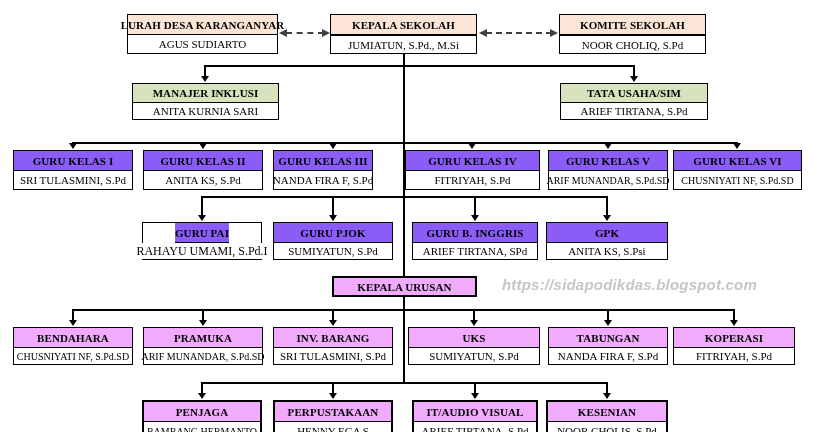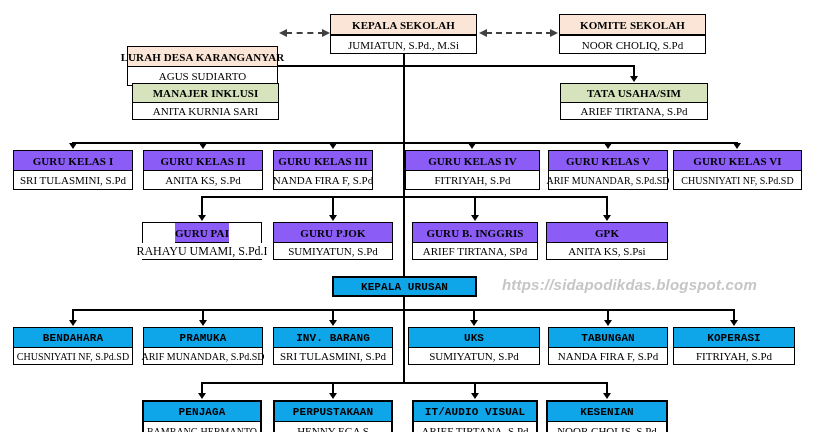--- a/index.html
+++ b/index.html
@@ -24,21 +24,21 @@
   .node .hdr{display:flex;align-items:center;justify-content:center;
         font-weight:bold;font-size:11px;letter-spacing:.1px;border-bottom:1.2px solid #000;
         white-space:nowrap;}
   .node .person{display:flex;align-items:center;justify-content:center;
         font-size:11px;background:#fff;white-space:nowrap;flex:1;}
   .node.thick{border-width:2.2px;}
   .node.hdiv-thick .hdr{border-bottom-width:2.6px;}
   .peach .hdr{background:#FBE5D6;}
   .green .hdr{background:#D6E3BC;}
   .blue  .hdr{background:#8b5cf6;}
-  .yellow .hdr{background:#0ea5e9;font-family:Liberation Mono, monospace;}
+  .yellow .hdr{background:#f0abfc;}
   .hdr-only{justify-content:center;}
   .hdr-only .hdr{border-bottom:none;flex:1;}
   .r1 .hdr{height:19px;} .r1 .person{height:21px;}
   .r2 .hdr{height:18px;} .r2 .person{height:19px;}
   .r3 .hdr{height:19px;} .r3 .person{height:19px;}
   .watermark{position:absolute;left:502px;top:276px;width:260px;
         font-family:"Liberation Sans", sans-serif;font-weight:bold;font-style:italic;
         font-size:15px;color:#c6c6c6;letter-spacing:.2px;white-space:nowrap;}
 </style>
 </head>
@@ -96,21 +96,21 @@
   <div class="ln" style="left:201px;top:382px;width:407px;height:2px;"></div>
   <div class="ln" style="left:201px;top:382px;width:2px;height:12px;"></div>
   <div class="ln" style="left:332px;top:382px;width:2px;height:12px;"></div>
   <div class="ln" style="left:474px;top:382px;width:2px;height:12px;"></div>
   <div class="ln" style="left:606px;top:382px;width:2px;height:12px;"></div>
   <div class="arr-down" style="left:197.5px;top:393px;"></div>
   <div class="arr-down" style="left:328.5px;top:393px;"></div>
   <div class="arr-down" style="left:470.5px;top:393px;"></div>
   <div class="arr-down" style="left:602.5px;top:393px;"></div>
 
-  <div class="node peach r1" style="left:127px;top:14px;width:151px;height:40px;margin-top:32px;">
+  <div class="node peach r1" style="left:127px;top:14px;width:151px;height:40px;">
     <div class="hdr">LURAH DESA KARANGANYAR</div>
     <div class="person">AGUS SUDIARTO</div>
   </div>
   <div class="node peach r1 hdiv-thick" style="left:330px;top:14px;width:147px;height:40px;">
     <div class="hdr">KEPALA SEKOLAH</div>
     <div class="person">JUMIATUN, S.Pd., M.Si</div>
   </div>
   <div class="node peach r1 hdiv-thick" style="left:559px;top:14px;width:147px;height:40px;">
     <div class="hdr">KOMITE SEKOLAH</div>
     <div class="person">NOOR CHOLIQ, S.Pd</div>

